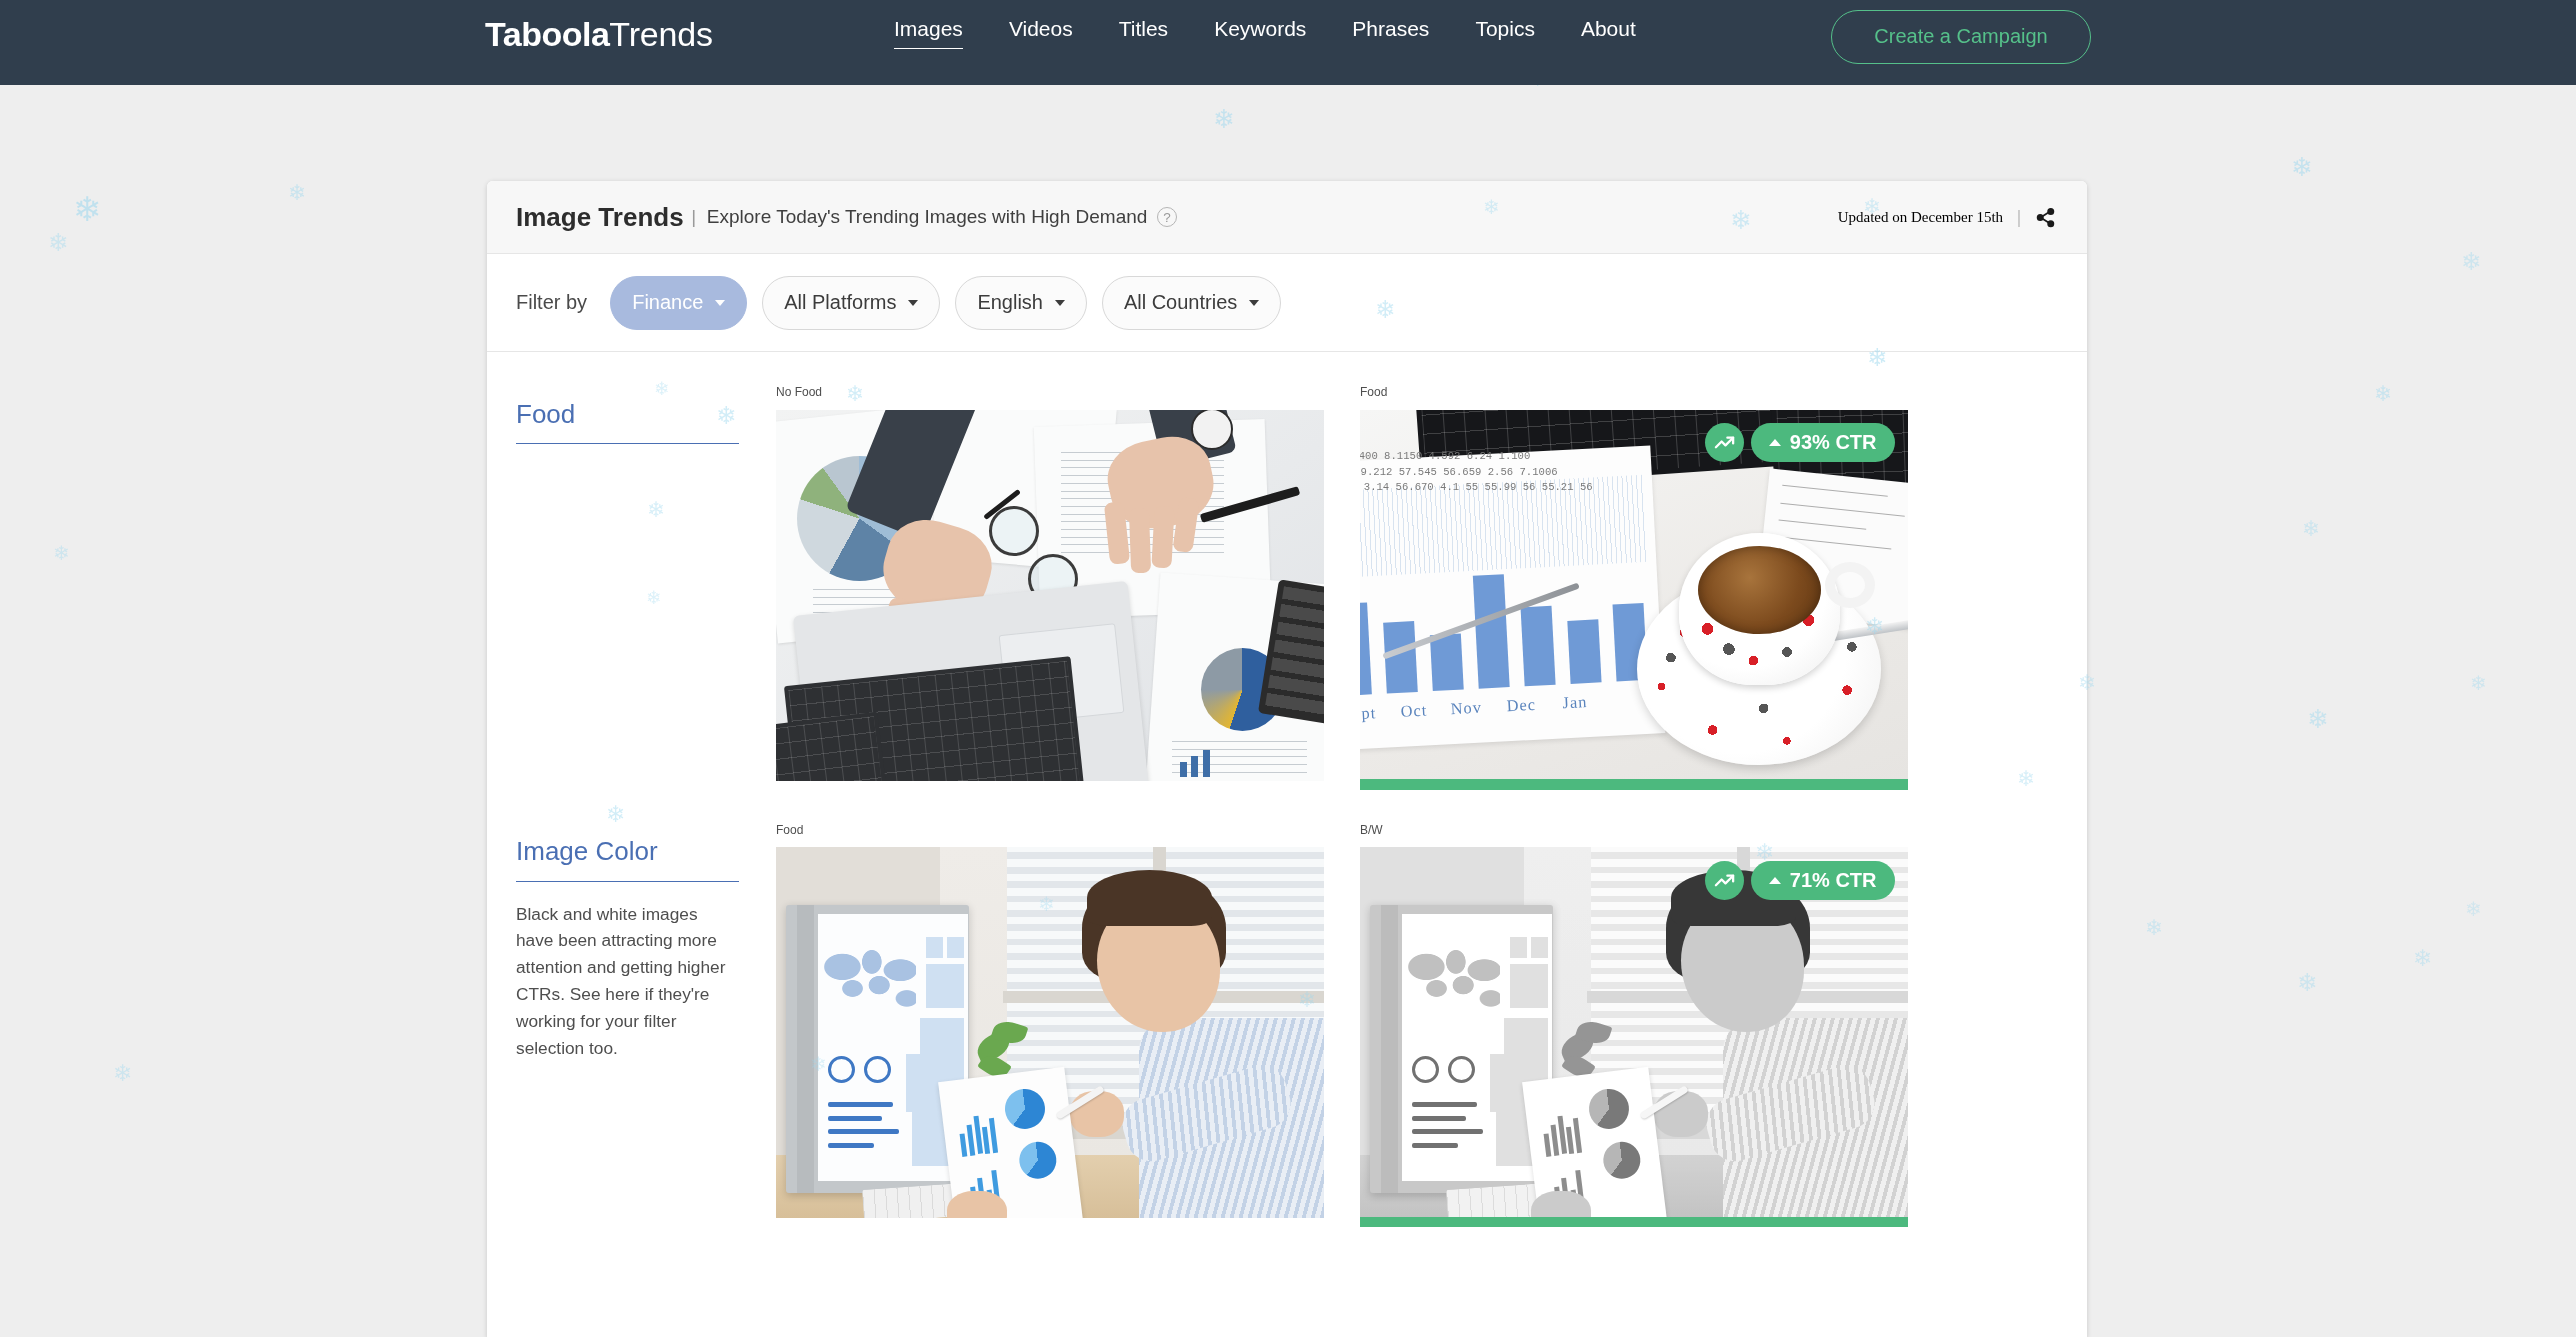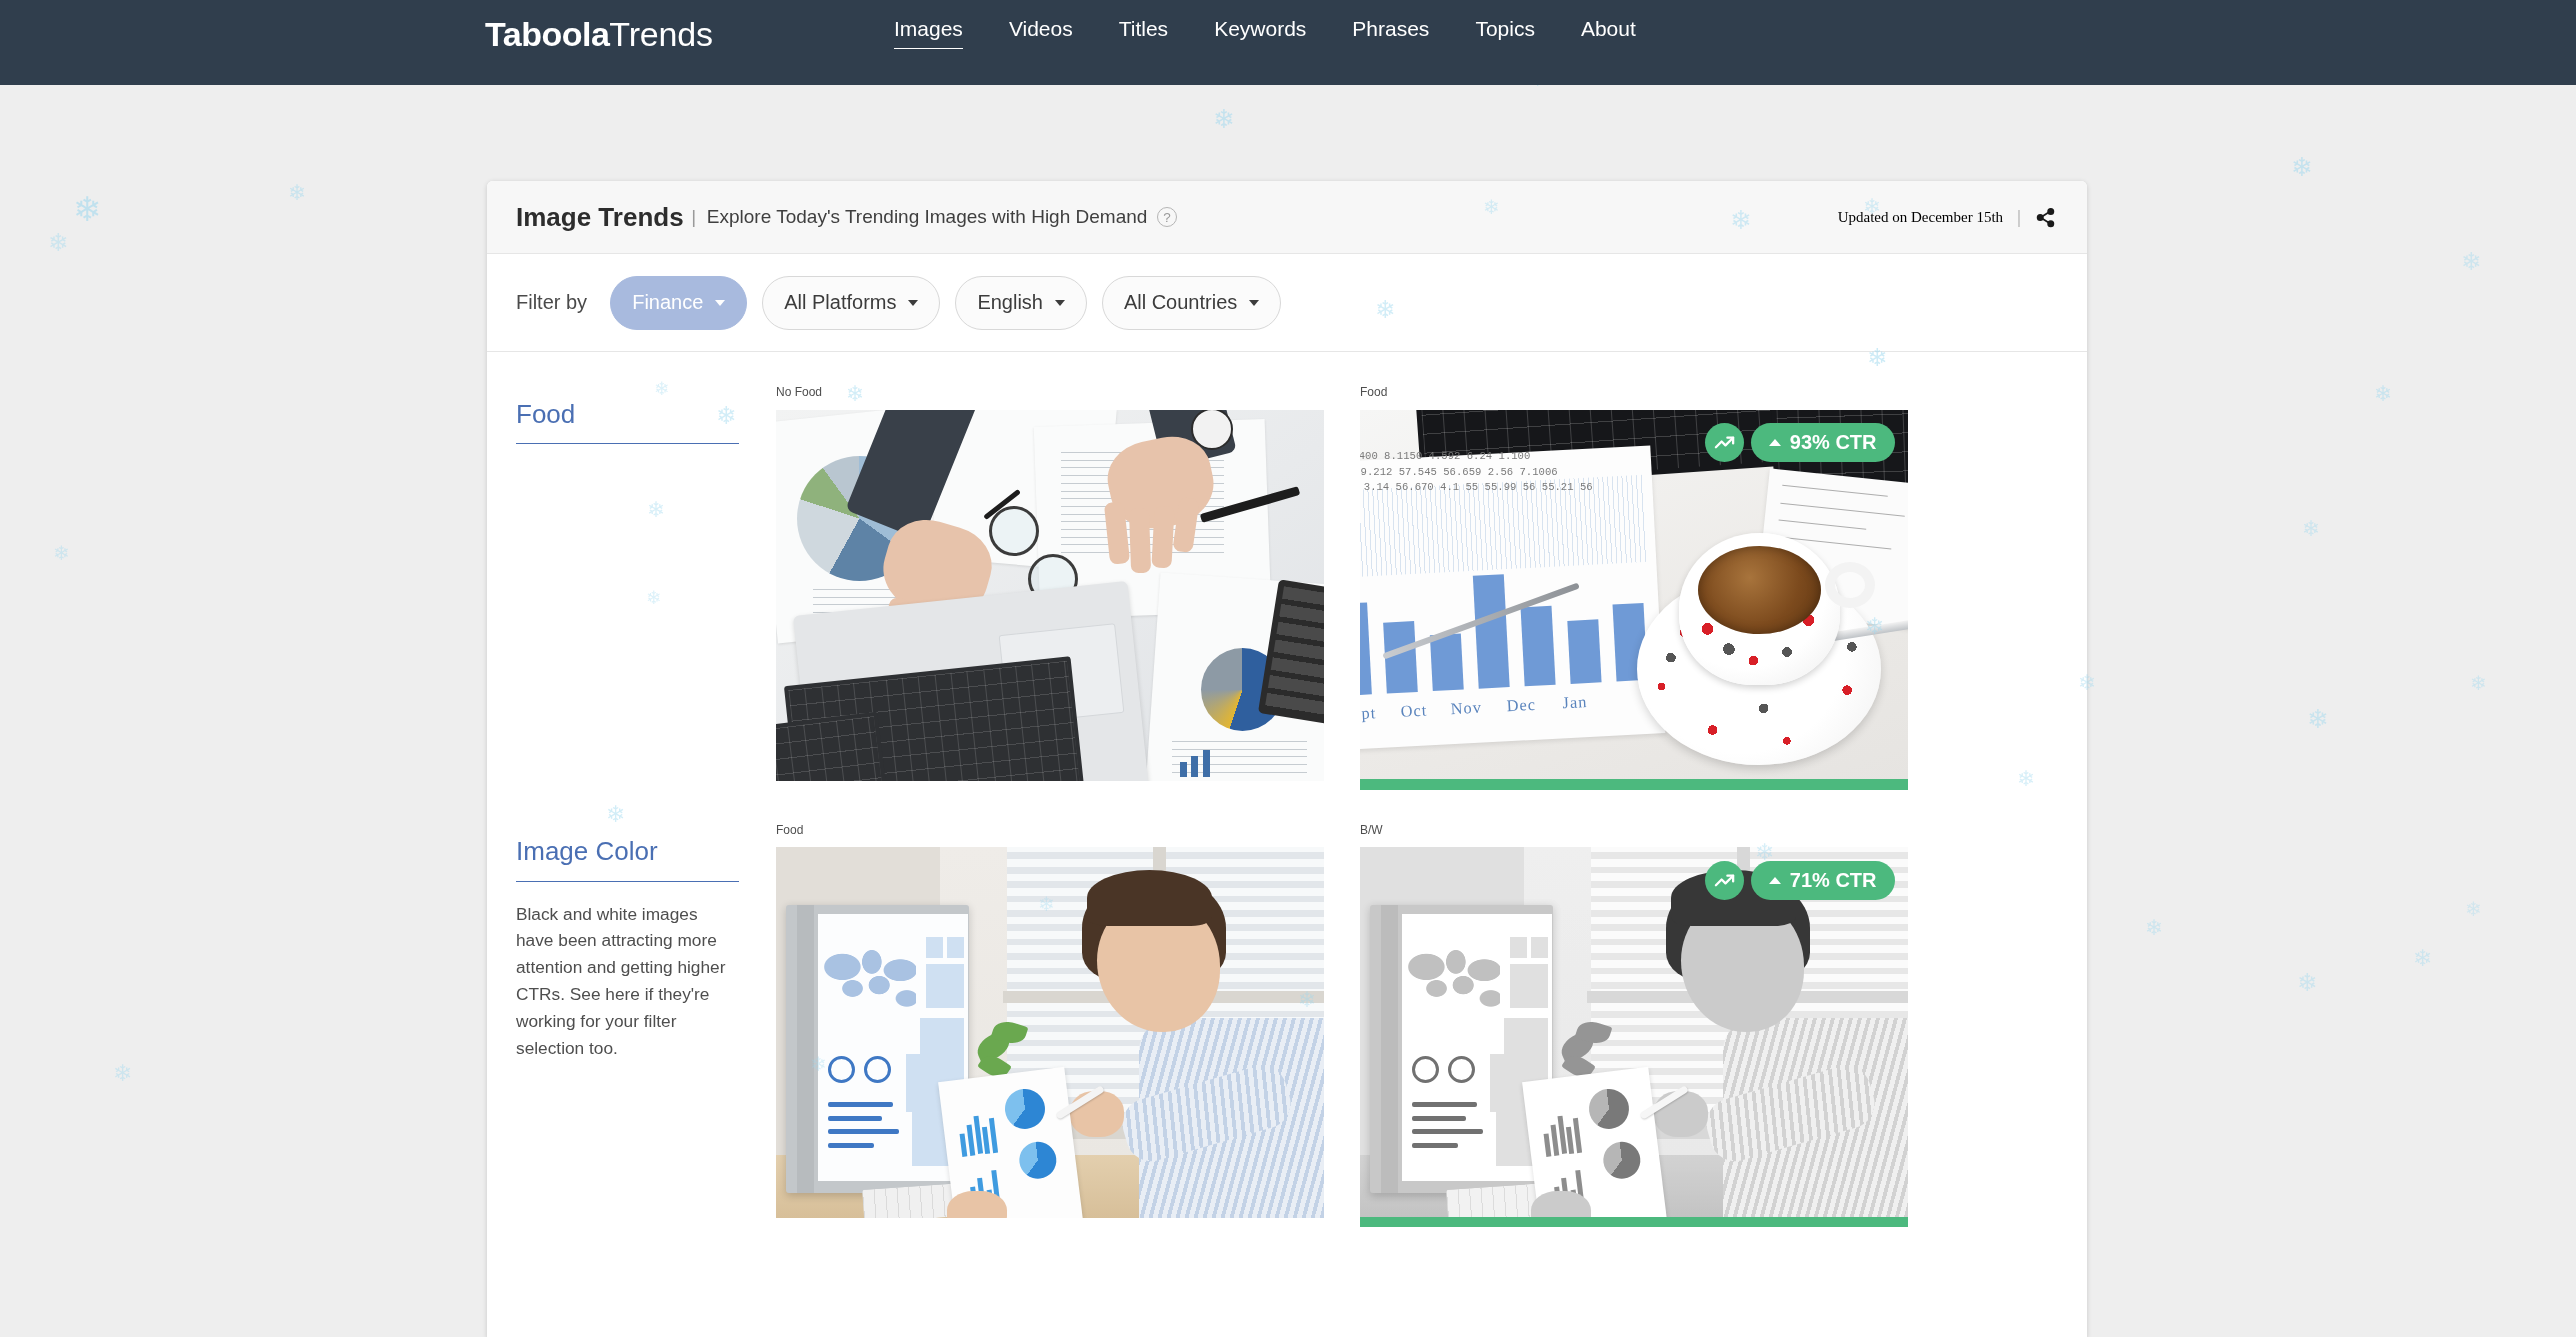--- a/index.html
+++ b/index.html
@@ -560,20 +560,21 @@
   <div class="nav-links">
     <a class="nav-link active">Images</a>
     <a class="nav-link">Videos</a>
     <a class="nav-link">Titles</a>
     <a class="nav-link">Keywords</a>
     <a class="nav-link">Phrases</a>
     <a class="nav-link">Topics</a>
     <a class="nav-link">About</a>
   </div>
 
+  <button class="cta-btn">Create a Campaign</button>
 </div>
 
 <div class="card">
 
   <div class="card-header">
     <span class="card-title">Image Trends</span>
     <span class="pipe">|</span>
     <span class="card-subtitle">Explore Today's Trending Images with High Demand</span>
     <span class="help-icon">?</span>
 

